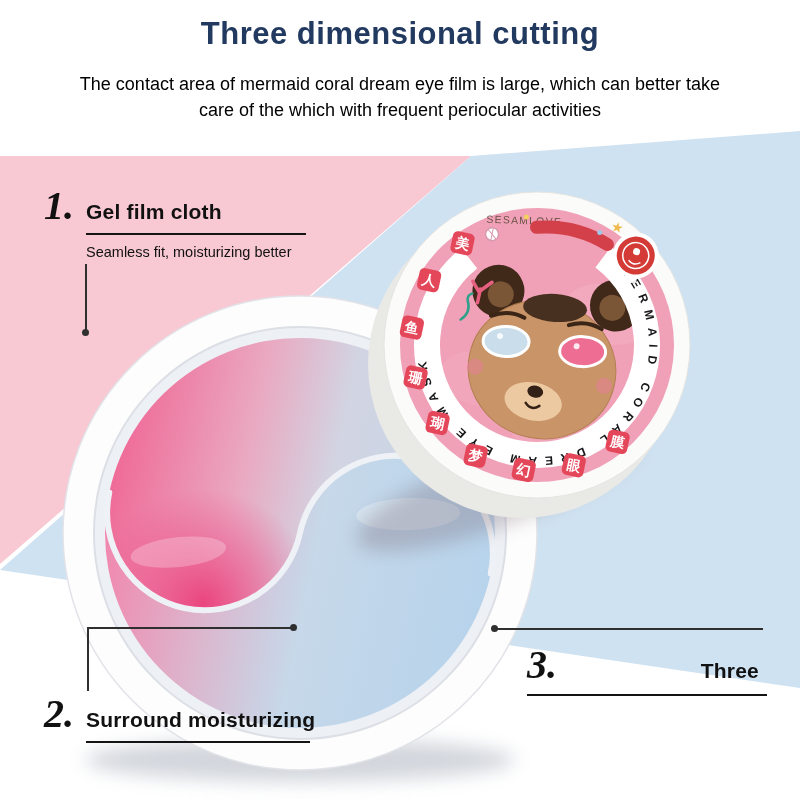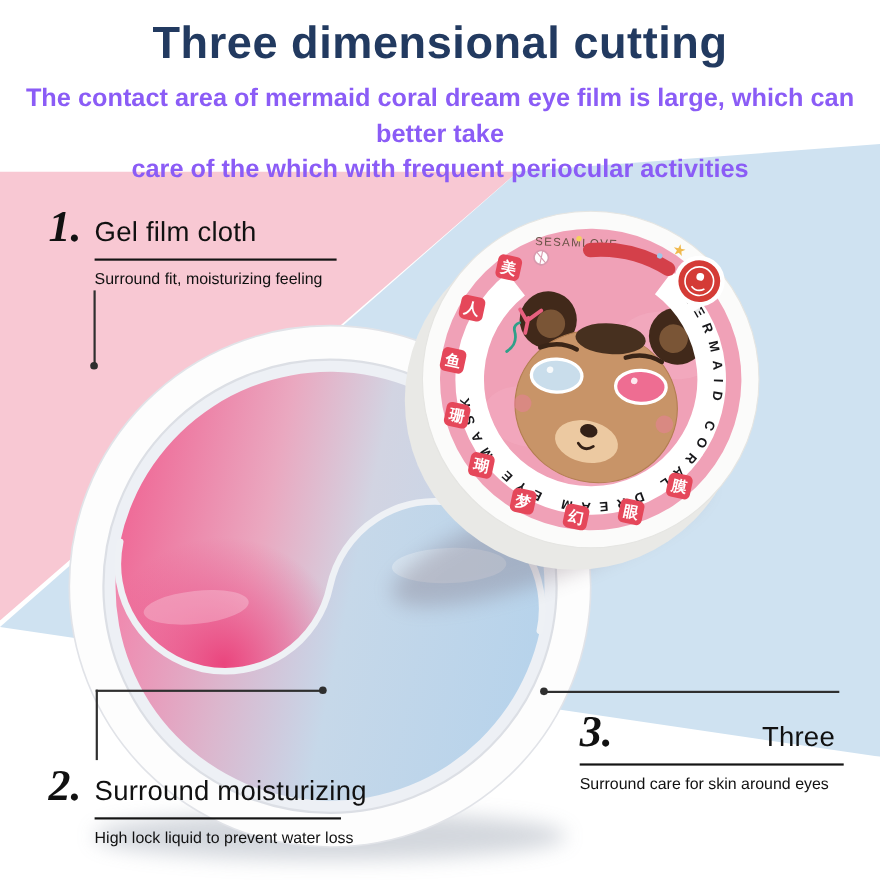--- a/index.html
+++ b/index.html
@@ -18,36 +18,36 @@
     clip-path:polygon(0px 156px, 471px 156px, 0px 564px);
   }
   .bg-blue {
     position:absolute; inset:0; background:#cfe2f1;
     clip-path:polygon(471px 156px, 800px 131px, 800px 688px, 0px 570px);
   }
 
   
   .header-title {
     position:absolute; top:16px; left:0; right:0;
-    text-align:center; font-size:41px; font-weight:700;
+    text-align:center; font-size:31px; font-weight:700;
     letter-spacing:0.5px; color:#223a60;
   }
   .header-sub {
     position:absolute; top:72px; left:0; right:0;
-    text-align:center; font-size:23px; line-height:1.42; color:#8b5cf6;font-weight:bold;
+    text-align:center; font-size:18px; line-height:1.42; color:#000000;
   }
 
   
   .callout { position:absolute; color:#111; }
   .co-row { display:flex; align-items:baseline; gap:12px; }
   .co-num {
     font-family:"Liberation Serif", serif; font-style:italic;
     font-weight:700; font-size:40px; line-height:1;
   }
-  .co-title { font-size:25px; font-weight:400; letter-spacing:0.2px; }
+  .co-title { font-size:21px; font-weight:700; letter-spacing:0.2px; }
   .co-rule { height:1.5px; background:#141414; margin-top:9px; }
   .co-desc { font-size:14.5px; margin-top:9px; white-space:nowrap; }
   #callout1 { left:44px; top:186px; }
   #callout1 .co-rule { width:220px; }
   #callout2 { left:44px; top:694px; }
   #callout2 .co-rule { width:224px; }
   #callout3 { left:527px; top:645px; width:240px; }
   #callout3 .co-row { justify-content:space-between; padding-right:8px; }
   #callout3 .co-rule { width:100%; }
 
@@ -229,38 +229,36 @@
     <div>The contact area of mermaid coral dream eye film is large, which can better take</div>
     <div>care of the which with frequent periocular activities</div>
   </div>
 
   <div class="callout" id="callout1">
     <div class="co-row">
       <span class="co-num">1.</span>
       <div class="co-main">
         <div class="co-title">Gel film cloth</div>
         <div class="co-rule"></div>
-        <div class="co-desc">Surround fit, moisturizing feeling</div>
+        <div class="co-desc">Seamless fit, moisturizing better</div>
       </div>
     </div>
   </div>
 
   <div class="callout" id="callout2">
     <div class="co-row">
       <span class="co-num">2.</span>
       <div class="co-main">
         <div class="co-title">Surround moisturizing</div>
         <div class="co-rule"></div>
-        <div class="co-desc">High lock liquid to prevent water loss</div>
       </div>
     </div>
   </div>
 
   <div class="callout" id="callout3">
     <div class="co-row">
       <span class="co-num">3.</span>
       <span class="co-title">Three</span>
     </div>
     <div class="co-rule"></div>
-    <div class="co-desc">Surround care for skin around eyes</div>
   </div>
 
 </div>
 
 </body></html>

